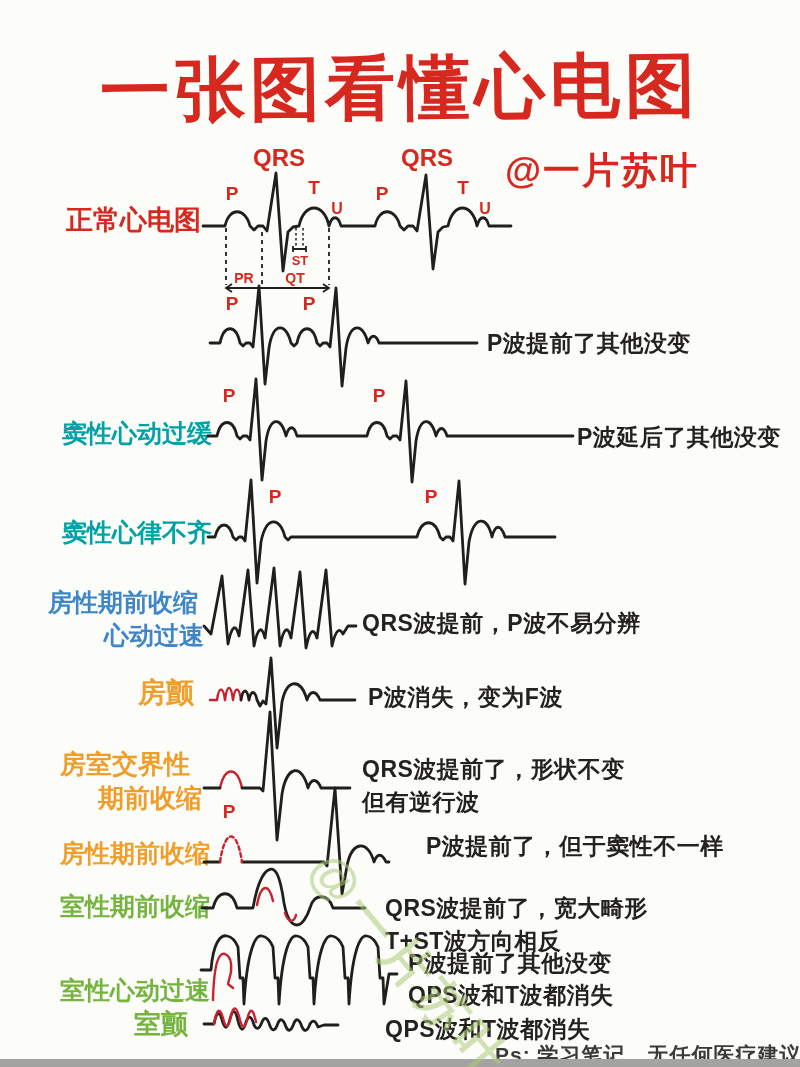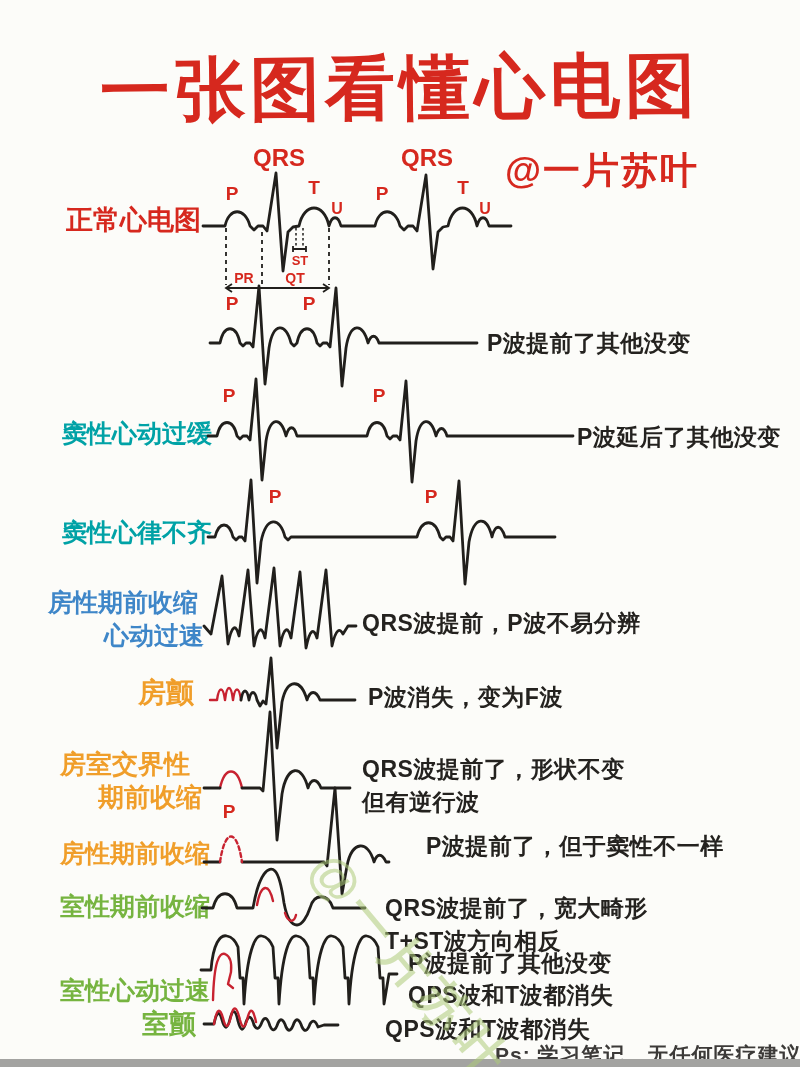--- a/index.html
+++ b/index.html
@@ -99,21 +99,21 @@
   <div class="abs note" style="left:362px;top:608px;">QRS波提前，P波不易分辨</div>
 
   <div class="abs rowlabel c-orange" style="left:138px;top:678px;font-size:28px;">房颤</div>
   <svg style="left:205px;top:636px;" width="160" height="135" viewBox="0 0 160 135">
     <path class="trace-red" d="M5,64 H12 C14,50 18,50 20,64 C22,48 26,48 28,64 C30,50 34,50 36,64"></path>
     <path class="trace" d="M36,64 C38,52 42,52 44,64 C46,54 50,54 52,64 L55,70 L58,65 L61,68 L66,22 L72,112 L77,66 C82,42 96,42 102,64 C105,54 111,54 115,64 H150"></path>
   </svg>
   <div class="abs note" style="left:368px;top:682px;">P波消失，变为F波</div>
 
   <div class="abs rowlabel c-orange" style="left:60px;top:750px;font-size:26px;width:142px;text-align:left;">房室交界性</div>
-  <div class="abs rowlabel c-orange" style="left:60px;top:784px;font-size:26px;width:142px;text-align:right;font-family:Liberation Serif, serif;">期前收缩</div>
+  <div class="abs rowlabel c-orange" style="left:60px;top:784px;font-size:26px;width:142px;text-align:right;">期前收缩</div>
   <svg style="left:198px;top:696px;" width="160" height="170" viewBox="0 0 160 170">
     <path class="trace-red" d="M22,92 C27,70 39,70 44,92"></path>
     <path class="trace" d="M6,92 H22 M44,92 H62 L65,95 L72,16 L79,144 L84,98 C89,68 104,68 110,92 C113,82 119,82 123,92 H152"></path>
   </svg>
   <div class="abs note note2" style="left:362px;top:754px;">QRS波提前了，形状不变</div>
   <div class="abs note note2" style="left:362px;top:787px;">但有逆行波</div>
 
   <div class="abs rowlabel c-orange" style="left:60px;top:840px;font-size:25px;">房性期前收缩</div>
   <svg style="left:198px;top:778px;" width="195" height="135" viewBox="0 0 195 135">
     <path class="trace" d="M6,84 H22 M44,84 H126 L129,88 L137,10 L144,116 L149,88 C154,62 170,62 176,84 C179,75 184,75 188,84 H191"></path>
@@ -131,21 +131,21 @@
   <div class="abs note note2" style="left:385px;top:926px;">T+ST波方向相反</div>
 
   <div class="abs rowlabel c-green" style="left:60px;top:953px;font-size:25px;margin-top:24px;">室性心动过速</div>
   <svg style="left:195px;top:926px;" width="215" height="114" viewBox="0 0 215 114">
     <path class="trace" d="M6,44 H16 C18,18 25,8 32,10 C37,11 41,16 43,21 L45,52 L48,52 L49,78 C52,26 60,8 67,10 C72,11 76,16 78,21 L80,52 L83,52 L84,78 C87,26 95,8 102,10 C107,11 111,16 113,21 L115,52 L118,52 L119,78 C122,26 130,8 137,10 C142,11 146,16 148,21 L150,52 L153,52 L154,78 C157,26 165,8 172,10 C177,11 181,16 183,21 L185,52 L188,52 L189,78 L194,48 H202"></path>
     <path class="trace-red" d="M18,74 C19,36 24,26 30,28 C35,30 37,36 36,46 L33,58 L38,62"></path>
   </svg>
   <div class="abs note note2" style="left:408px;top:948px;">P波提前了其他没变</div>
   <div class="abs note note2" style="left:408px;top:980px;">QPS波和T波都消失</div>
 
-  <div class="abs rowlabel c-green" style="left:142px;top:1010px;font-size:27px;">室颤</div>
+  <div class="abs rowlabel c-green" style="left:134px;top:1010px;font-size:27px;">室颤</div>
   <svg style="left:200px;top:993px;" width="175" height="62" viewBox="0 0 175 62">
     <path class="trace" d="M4,31 H14 Q18,12 22,27 Q26,42 30,26 Q34,10 38,28 Q42,44 46,29 Q50,18 54,32 Q58,40 62,29 Q66,20 70,33 Q74,42 78,30 Q82,22 86,34 Q90,42 94,30 Q98,22 102,34 Q106,42 110,31 Q114,24 118,34 L124,32 H138"></path>
     <path class="trace-red" d="M14,31 Q18,8 23,25 Q27,42 31,23 Q35,6 40,27 Q44,42 48,23 Q52,10 56,29"></path>
   </svg>
   <div class="abs note" style="left:385px;top:1014px;">QPS波和T波都消失</div>
 
   <div class="abs footnote" style="left:495px;top:1041px;">Ps: 学习笔记，无任何医疗建议，请勿误判</div>
 
   <div class="abs bottombar" style="left:0;top:1059px;width:800px;height:8px;"></div>
 

